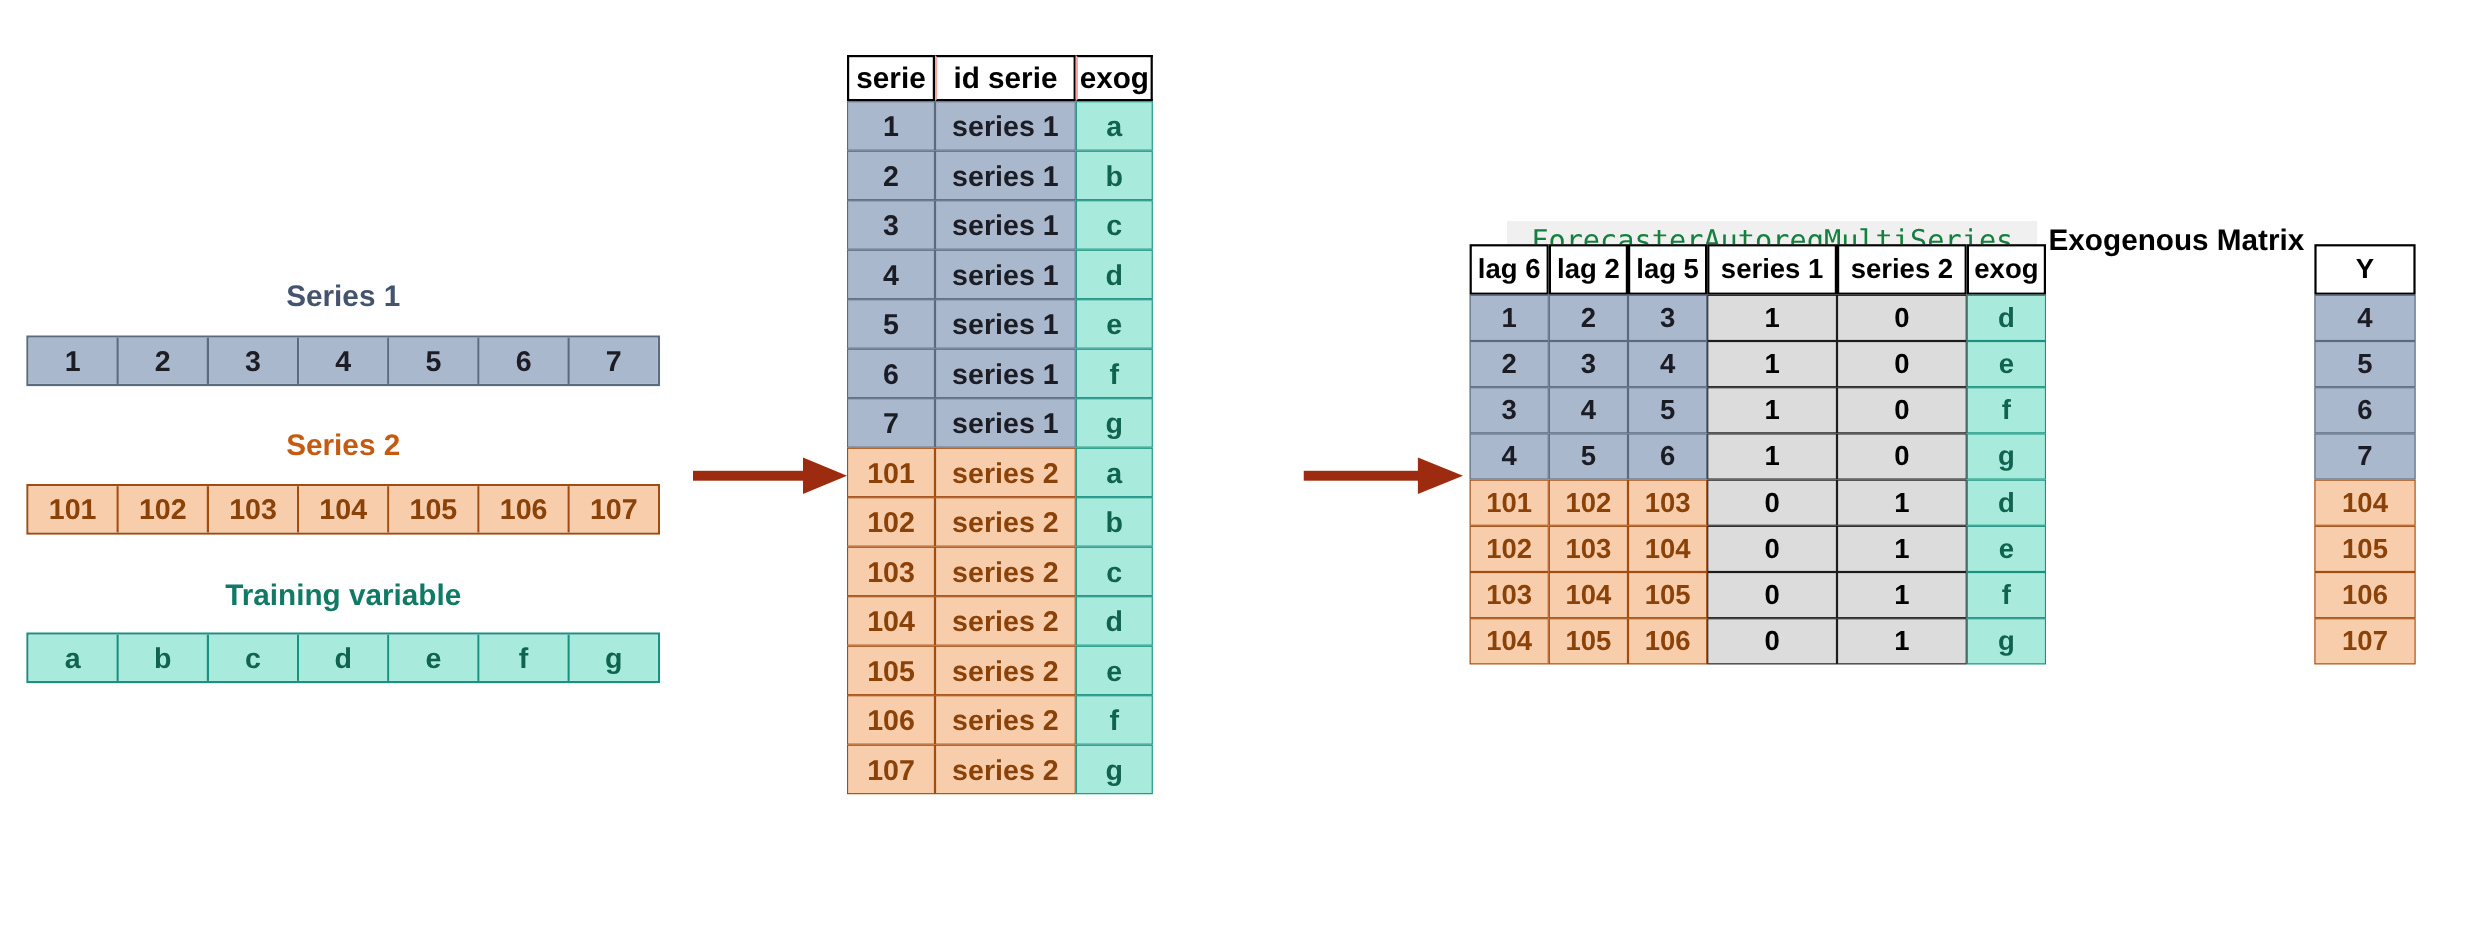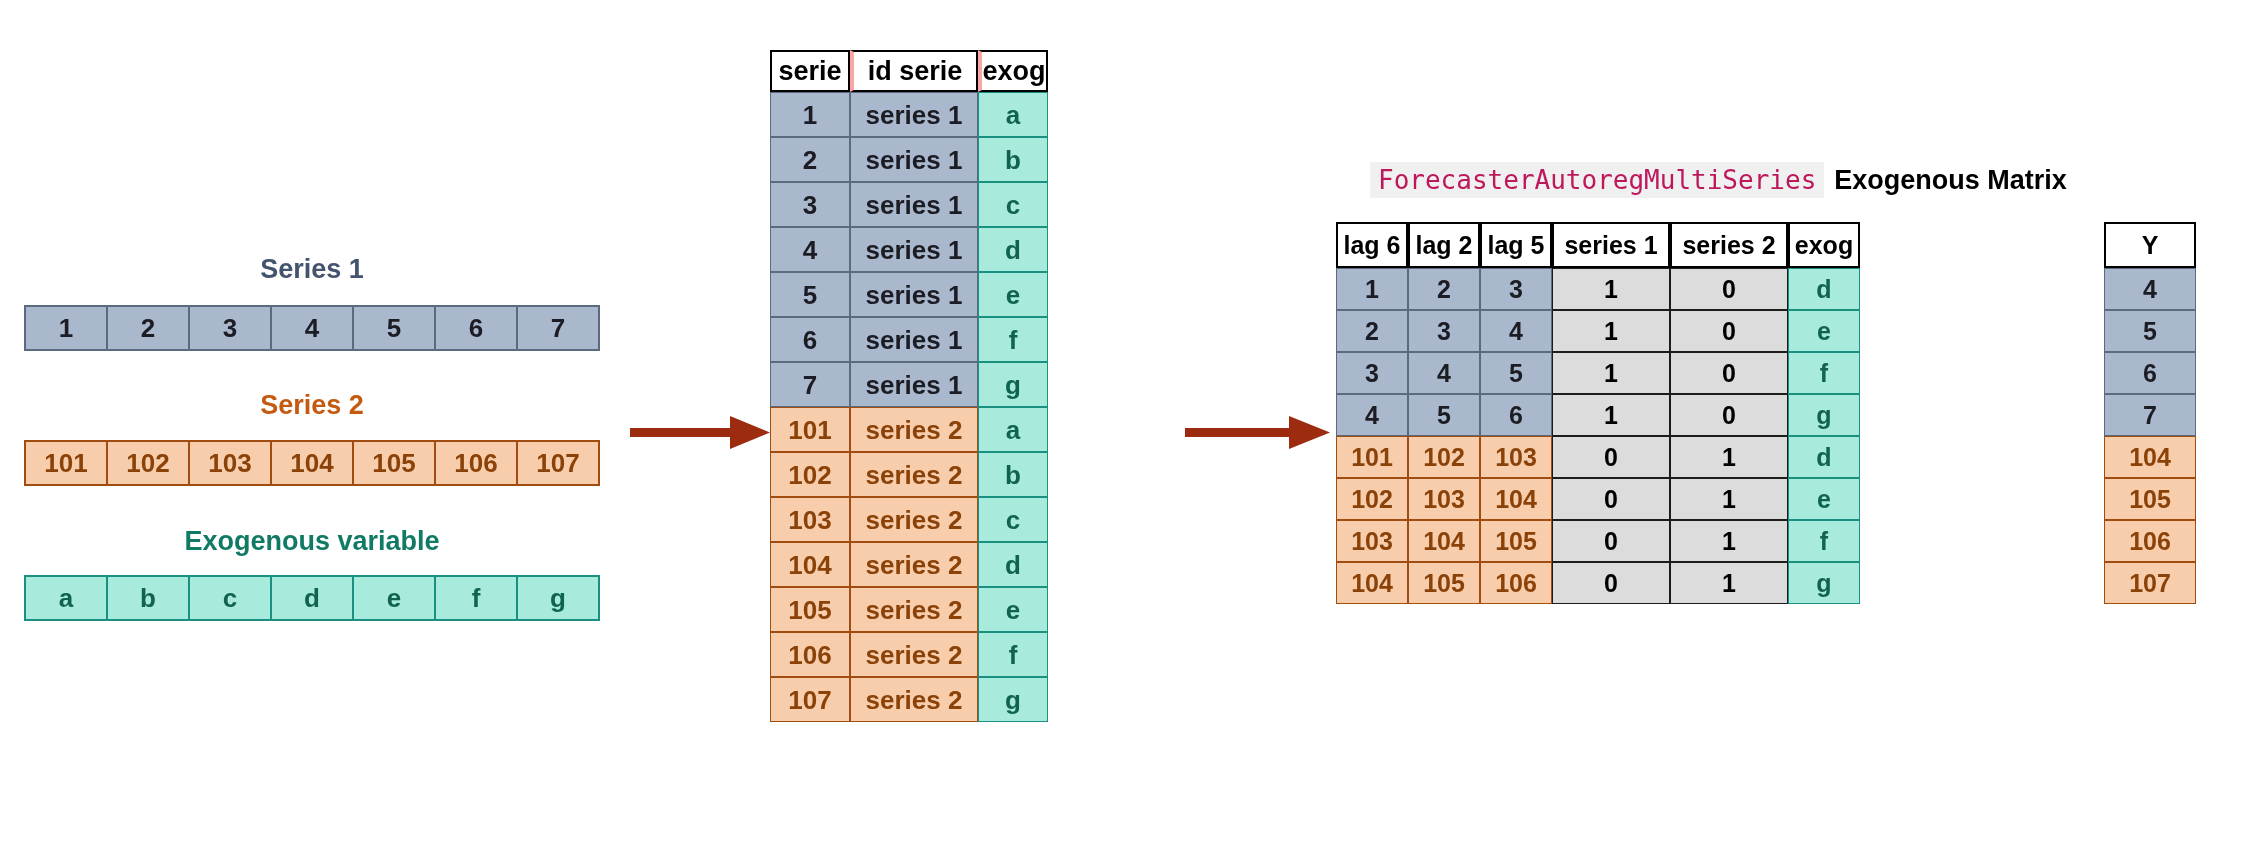--- a/index.html
+++ b/index.html
@@ -50,40 +50,40 @@
   .arrow{position:absolute;}
 
   
   #mid-table{position:absolute;left:770px;top:50px;}
   .mrow{display:flex;}
   .mhdr .cell{
     background:#ffffff;color:#000000;
     border:2px solid #000000;
     font-size:27px;height:42px;
   }
-  .mhdr .cell + .cell{border-left:4px solid #fca5a5;}
+  .mhdr .cell + .cell{border-left:2px solid #fca5a5;}
   .mcell{font-size:26px;height:45px;box-sizing:border-box;}
   .c-val-blue{background:#aab8cd;color:#1c1c24;border:1px solid #5a6b80;}
   .c-id-blue {background:#aab8cd;color:#1c1c24;border:1px solid #5a6b80;}
   .c-val-or  {background:#f8cdab;color:#8a4209;border:1px solid #a14d12;}
   .c-id-or   {background:#f8cdab;color:#8a4209;border:1px solid #a14d12;}
   .c-exog    {background:#a8ebdd;color:#116351;border:1px solid #1a9080;}
   .w-value{width:80px;}
   .w-id{width:128px;}
   .w-exog{width:70px;}
 
   
   #tm-title{
     position:absolute;left:1370px;top:162px;
     display:flex;align-items:baseline;gap:10px;white-space:nowrap;
   }
   #tm-title .code{
-    background:#f0f0f0;color:#be185d;
+    background:#f0f0f0;color:#15803d;
     font-family:"DejaVu Sans Mono","Liberation Mono",monospace;
-    font-size:26px;padding:3px 8px;
+    font-size:26px;padding:3px 22px;margin-top:39px;
   }
   #tm-title .bold{font-size:27px;font-weight:bold;color:#000;}
 
   #tm{position:absolute;left:1336px;top:222px;}
   #ytab{position:absolute;left:2104px;top:222px;}
   .trow{display:flex;}
   .thdr .cell{
     background:#fff;color:#000;border:2px solid #000;
     font-size:25px;height:46px;
   }
@@ -115,21 +115,21 @@
 <div class="strip orange" id="strip-series2" style="left:24px;top:440px;width:576px;height:46px;">
     <div class="cell" style="flex: 1 1 0%;">101</div>
     <div class="cell" style="flex: 1 1 0%;">102</div>
     <div class="cell" style="flex: 1 1 0%;">103</div>
     <div class="cell" style="flex: 1 1 0%;">104</div>
     <div class="cell" style="flex: 1 1 0%;">105</div>
     <div class="cell" style="flex: 1 1 0%;">106</div>
     <div class="cell" style="flex: 1 1 0%;">107</div>
   </div>
 
-<div class="lbl ex" style="left:24px;top:526px;width:576px;">Exogenous variable</div>
+<div class="lbl ex" style="left:24px;top:526px;width:576px;">Training variable</div>
 <div class="strip teal" id="strip-exog" style="left:24px;top:575px;width:576px;height:46px;">
     <div class="cell" style="flex: 1 1 0%;">a</div>
     <div class="cell" style="flex: 1 1 0%;">b</div>
     <div class="cell" style="flex: 1 1 0%;">c</div>
     <div class="cell" style="flex: 1 1 0%;">d</div>
     <div class="cell" style="flex: 1 1 0%;">e</div>
     <div class="cell" style="flex: 1 1 0%;">f</div>
     <div class="cell" style="flex: 1 1 0%;">g</div>
   </div>
 

